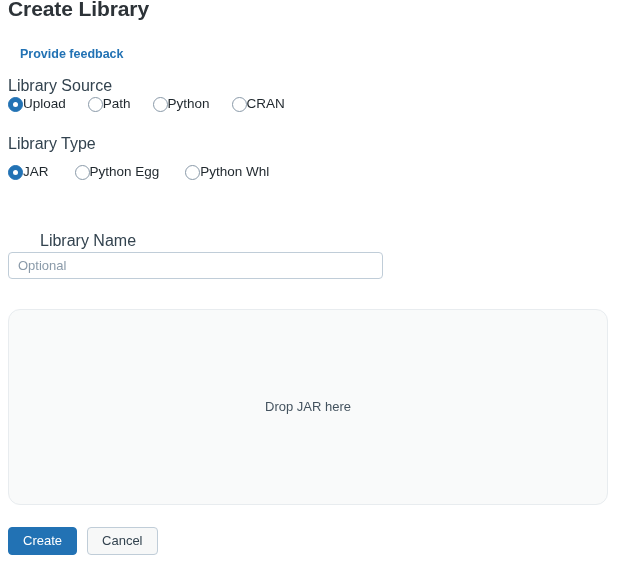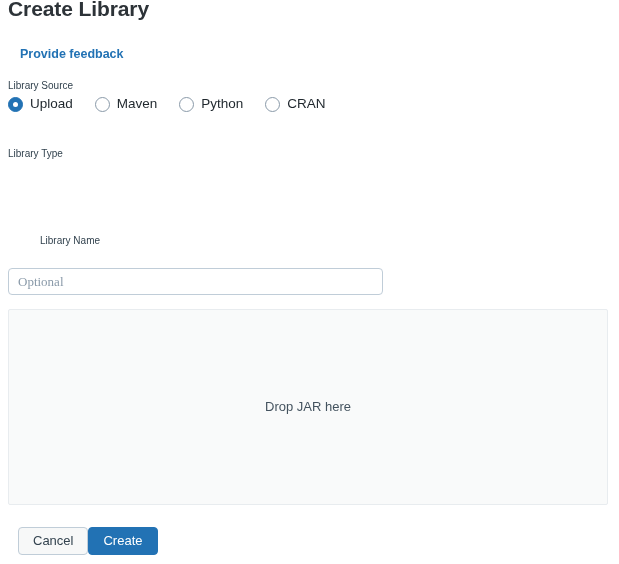--- a/index.html
+++ b/index.html
@@ -48,26 +48,26 @@
     color: #2272b4;
     text-decoration: none;
     line-height: 16px;
     cursor: pointer;
   }
 
   
   .field-label {
     position: absolute;
     left: 8px;
-    font-size: 10px;
+    font-size: 16px;
     color: #33434f;
     line-height: 16px;
   }
   .label-library-source { top: 78px; }
-  .label-library-type   { top: 146px; }
+  .label-library-type   { top: 136px; }
   .label-library-name   { top: 233px; margin-left: 32px; }
 
   
   .radio-row {
     position: absolute;
     left: 8px;
     display: flex;
     align-items: center;
   }
   .radio-row-source { top: 96px; }
@@ -103,57 +103,55 @@
     left: 50%;
     top: 50%;
     width: 5px;
     height: 5px;
     margin-left: -2.5px;
     margin-top: -2.5px;
     border-radius: 50%;
     background: #ffffff;
   }
   .radio-text {
-    margin-left: 7px;
     font-size: 13.5px;
     color: #1f272d;
     line-height: 16px;
     white-space: nowrap;
   }
 
   
   .text-input {
     position: absolute;
     left: 8px;
     top: 252px;
     width: 375px;
     height: 27px;
     box-sizing: border-box;
     border: 1px solid #c0cdd8;
     border-radius: 4px;
     background: #ffffff;
     padding: 0 9px;
-    font-family: Liberation Serif, serif;
+    font-family: Liberation Sans, sans-serif;
     font-size: 13px;
     color: #8b5cf6;
     outline: none;
-    margin-top: 16px;
   }
   .text-input::placeholder { color: #8a9aa9; }
 
   
   .dropzone {
     position: absolute;
     left: 8px;
     top: 309px;
     width: 600px;
     height: 196px;
     box-sizing: border-box;
     border: 1px solid #e8ecef;
-    border-radius: 2px;
+    border-radius: 12px;
     background: #f9fafa;
     display: flex;
     align-items: center;
     justify-content: center;
   }
   .dropzone-text {
     font-size: 13px;
     color: #44535f;
     line-height: 16px;
   }
@@ -203,40 +201,54 @@
 
   <div class="field-label label-library-source">Library Source</div>
 
   <div class="radio-row radio-row-source">
     <div class="radio-option checked">
       <span class="radio-dot"></span>
       <span class="radio-text">Upload</span>
     </div>
     <div class="radio-option">
       <span class="radio-dot"></span>
-      <span class="radio-text">Maven</span>
+      <span class="radio-text">Path</span>
     </div>
     <div class="radio-option">
       <span class="radio-dot"></span>
       <span class="radio-text">Python</span>
     </div>
     <div class="radio-option">
       <span class="radio-dot"></span>
       <span class="radio-text">CRAN</span>
     </div>
   </div>
 
   <div class="field-label label-library-type">Library Type</div>
 
+  <div class="radio-row radio-row-type">
+    <div class="radio-option checked">
+      <span class="radio-dot"></span>
+      <span class="radio-text">JAR</span>
+    </div>
+    <div class="radio-option">
+      <span class="radio-dot"></span>
+      <span class="radio-text">Python Egg</span>
+    </div>
+    <div class="radio-option">
+      <span class="radio-dot"></span>
+      <span class="radio-text">Python Whl</span>
+    </div>
+  </div>
 
   <div class="field-label label-library-name">Library Name</div>
   <input class="text-input" type="text" placeholder="Optional" style="">
 
   <div class="dropzone">
     <span class="dropzone-text">Drop JAR here</span>
   </div>
 
   <div class="button-row">
+    <button class="btn btn-primary">Create</button>
     <button class="btn btn-secondary">Cancel</button>
-    <button class="btn btn-primary">Create</button>
   </div>
 
 </div>
 
 </body></html>

